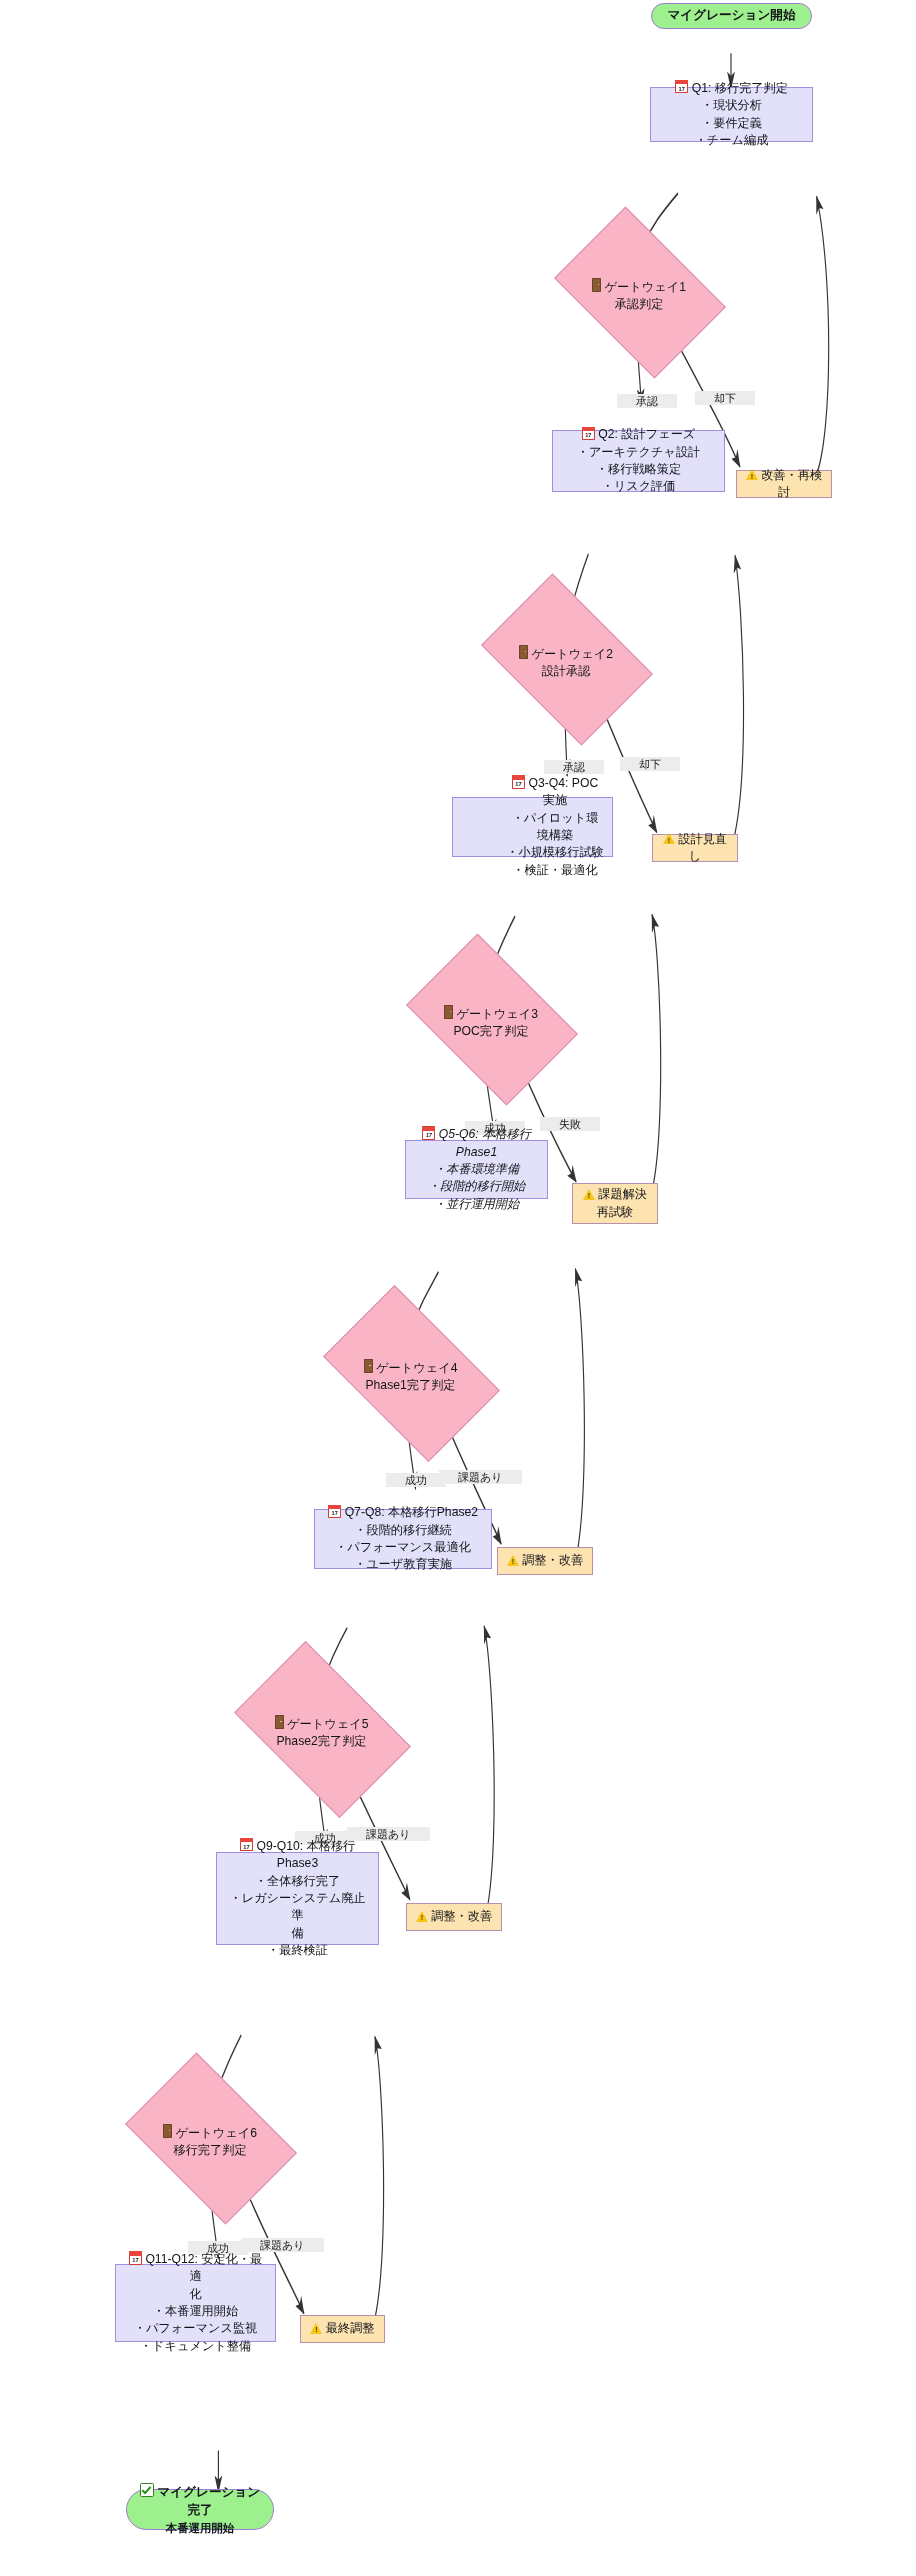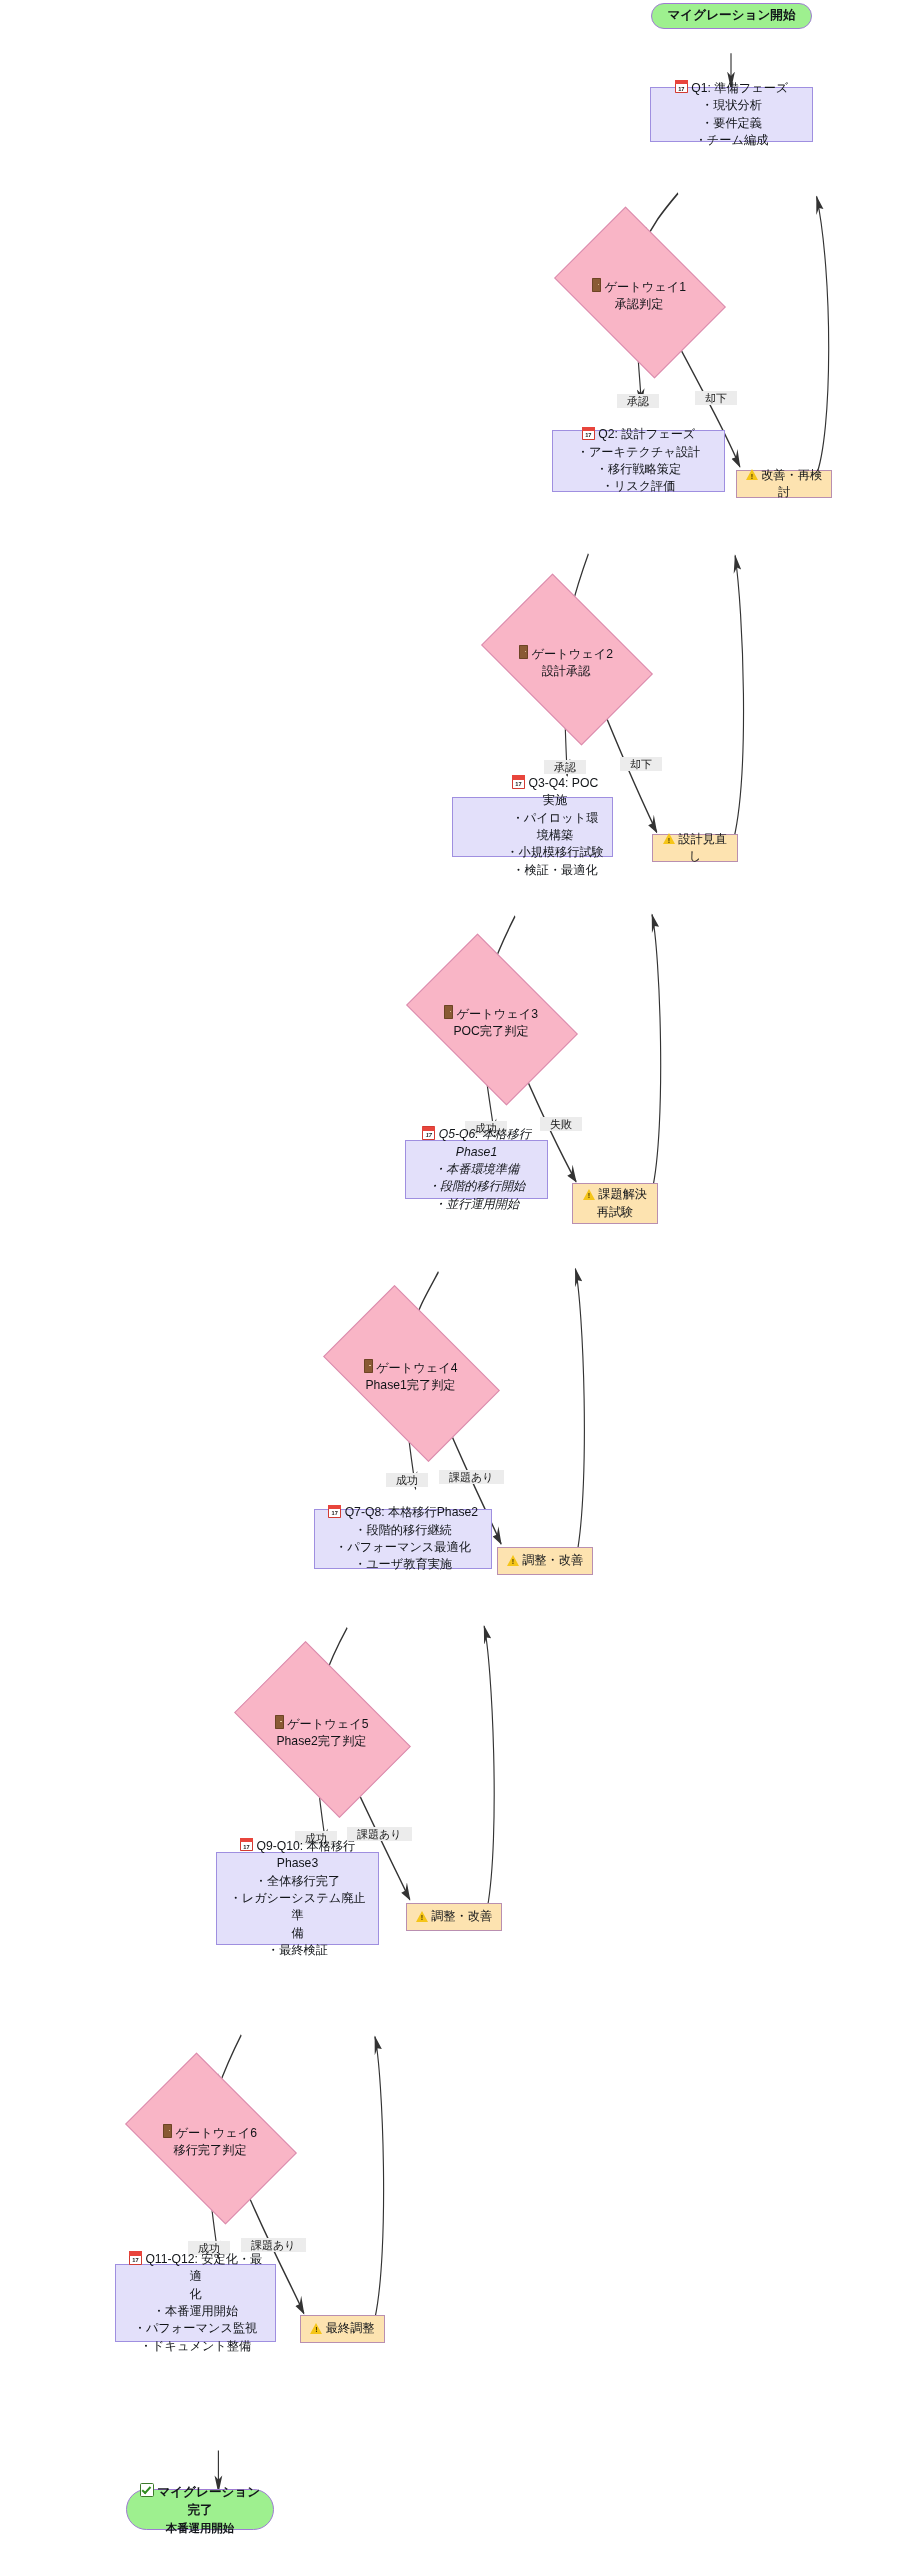--- a/index.html
+++ b/index.html
@@ -48,21 +48,21 @@
       color:#4a3a00;font-weight:bold;text-align:center;}
 
   
   .ico-check{width:12.2px;height:12.2px;background:#ffffff;border:0.8px solid #3b7a2a;border-radius:1.6px;position:relative;}
   .ico-check::after{content:"";position:absolute;left:2.9px;top:1.2px;width:3.3px;height:6.5px;
       border:solid #2f8c1f;border-width:0 2px 2px 0;transform:rotate(42deg);}
 
   .line2{display:block;}
 
   .elabel{position:absolute;background:#ececec;color:#1a1a1a;font-size:11px;line-height:14px;
-      padding:0 10px;white-space:nowrap;}
+      padding:0 19px;white-space:nowrap;}
 </style>
 </head>
 <body>
 
 <div id="canvas">
 
   <svg id="edges" viewBox="0 0 1124 1600" width="916" height="2576" preserveAspectRatio="none">
     <defs>
       <marker id="ah" markerWidth="9" markerHeight="9" refX="7.5" refY="4" orient="auto" markerUnits="strokeWidth">
         <path d="M0,0.6 L8,4 L0,7.4 L1.9,4 Z" fill="#333"></path>
@@ -124,21 +124,21 @@
     </g>
   </svg>
 
   <div class="node n-term" style="left: 651px; top: 3.2px; width: 161px; height: 26px;">
     <div class="inner">マイグレーション開始</div>
   </div>
 
   <div class="node n-proc" style="left: 650px; top: 87px; width: 163px; height: 55px;">
     <div class="inner">
       <div>
-        <span class="ico ico-cal"></span><span>Q1: 準備フェーズ</span>
+        <span class="ico ico-cal"></span><span>Q1: 移行完了判定</span>
       </div>
       <span class="line2">・現状分析</span>
       <span class="line2">・要件定義</span>
       <span class="line2">・チーム編成</span>
     </div>
   </div>
 
   <div class="node n-dec" style="left: 569px; top: 242px; width: 140px; height: 99px;">
     <div class="dia"></div>
     <div class="inner">

